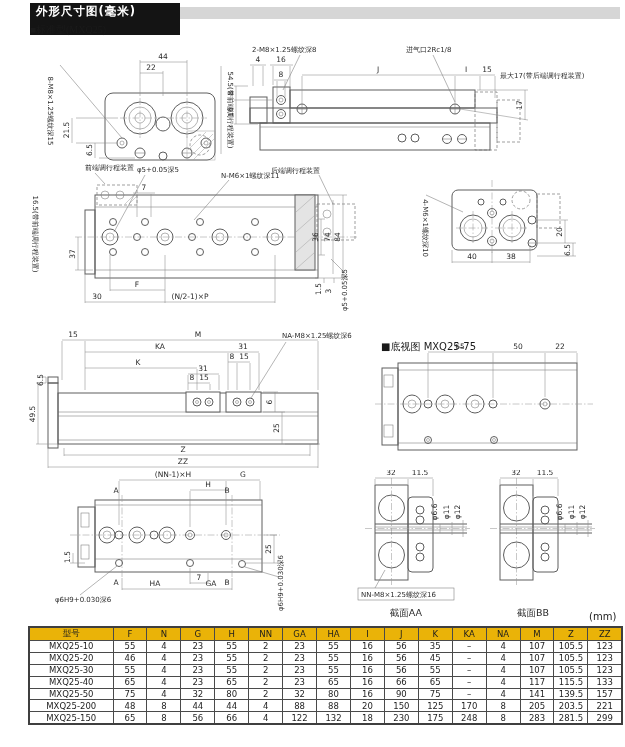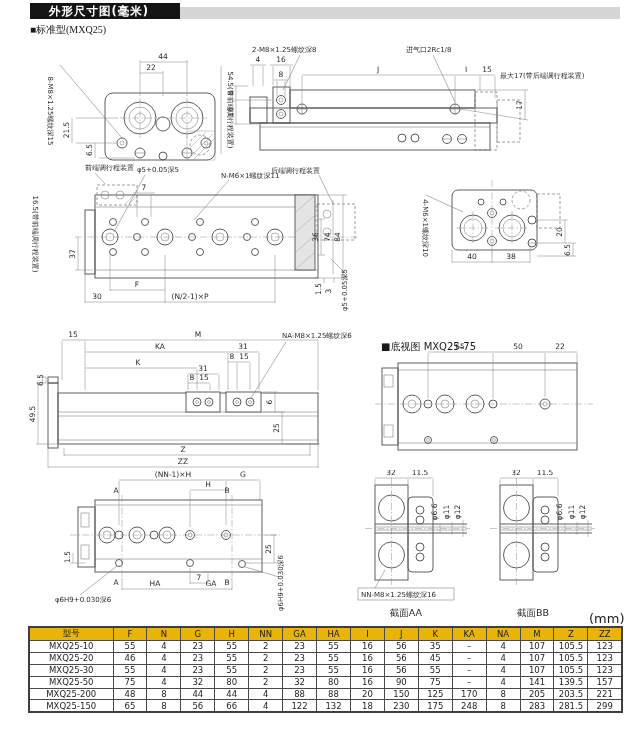--- a/index.html
+++ b/index.html
@@ -1,23 +1,23 @@
 <!DOCTYPE html>
 <html><head>
 <meta charset="utf-8">
 <style>
   html,body{margin:0;padding:0;}
   body{width:625px;height:747px;background:#ffffff;font-family:"DejaVu Sans",sans-serif;position:relative;overflow:hidden;}
   .abs{position:absolute;}
   #header-bar{left:36px;top:7px;width:584px;height:12px;background:#d6d6d6;}
-  #header-title{left:30px;top:3px;width:150px;height:16px;background:#141414;color:#ffffff;
-    font-size:11.5px;font-weight:bold;line-height:17px;padding-left:19px;box-sizing:border-box;letter-spacing:1px;}
+  #header-title{left:30px;top:3px;width:150px;height:32px;background:#141414;color:#ffffff;
+    font-size:11.5px;font-weight:bold;line-height:17px;padding-left:6px;box-sizing:border-box;letter-spacing:1px;}
   #subtitle{left:30px;top:23px;font-size:10px;color:#1a1a1a;font-family:Liberation Serif, serif;}
   #bottom-view-title{left:381px;top:320px;font-size:10px;color:#1a1a1a;margin-top:20px;}
-  #unit-note{left:589px;top:611px;font-size:13px;color:#1a1a1a;}
+  #unit-note{left:589px;top:611px;font-size:10px;color:#1a1a1a;}
   
   .ol{stroke:#5e5e5e;stroke-width:1;fill:none;}
   .olf{stroke:#5e5e5e;stroke-width:1;fill:#ffffff;}
   .thin{stroke:#787878;stroke-width:.55;fill:none;}
   .dm{stroke:#8c8c8c;stroke-width:.55;fill:none;}
   .cl{stroke:#9a9a9a;stroke-width:.55;fill:none;stroke-dasharray:7 2 1.5 2;}
   .dsh{stroke:#777777;stroke-width:.7;fill:none;stroke-dasharray:3 2;}
   .hat{stroke:#a0a0a0;stroke-width:.5;fill:none;}
   .blk{fill:#e4e4e4;stroke:#5e5e5e;stroke-width:1;}
   text{fill:#2b2b2b;}
@@ -595,20 +595,38 @@
           <td>16</td>
           <td>56</td>
           <td>55</td>
           <td>–</td>
           <td>4</td>
           <td>107</td>
           <td>105.5</td>
           <td>123</td>
         </tr>
         <tr>
+          <td>MXQ25-40</td>
+          <td>65</td>
+          <td>4</td>
+          <td>23</td>
+          <td>65</td>
+          <td>2</td>
+          <td>23</td>
+          <td>65</td>
+          <td>16</td>
+          <td>66</td>
+          <td>65</td>
+          <td>–</td>
+          <td>4</td>
+          <td>117</td>
+          <td>115.5</td>
+          <td>133</td>
+        </tr>
+        <tr>
           <td>MXQ25-50</td>
           <td>75</td>
           <td>4</td>
           <td>32</td>
           <td>80</td>
           <td>2</td>
           <td>32</td>
           <td>80</td>
           <td>16</td>
           <td>90</td>

